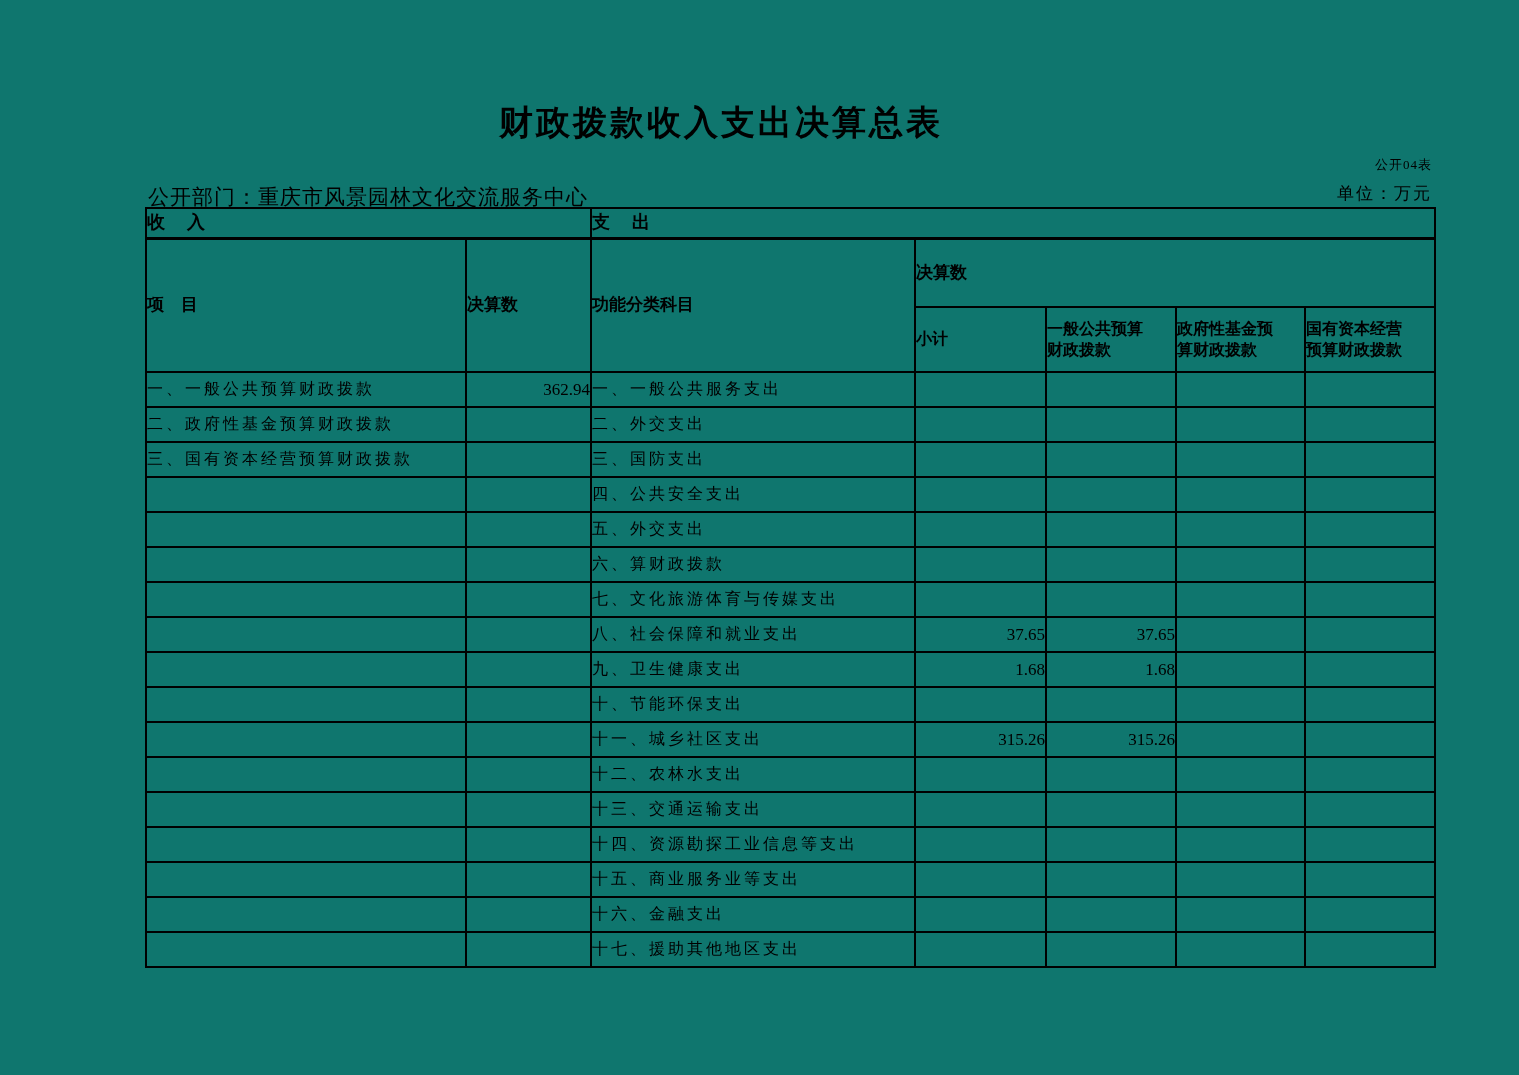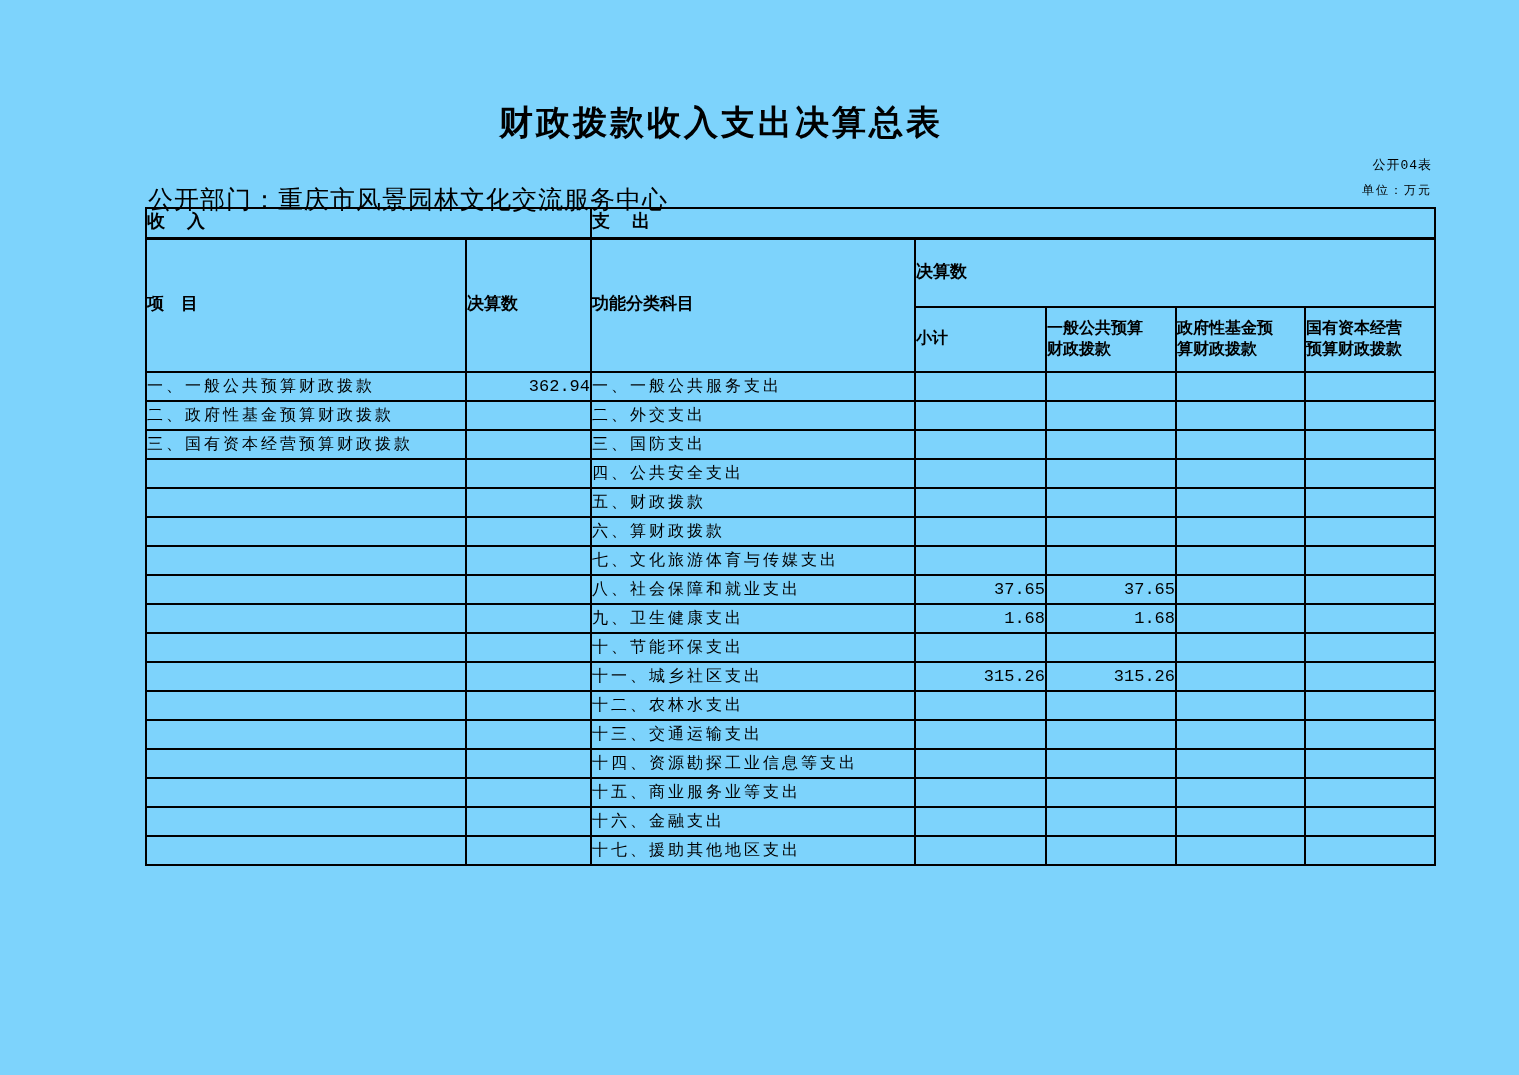--- a/index.html
+++ b/index.html
@@ -1,21 +1,21 @@
 <!DOCTYPE html>
 <html><head>
 <meta charset="utf-8">
 <style>
   html, body { margin: 0; padding: 0; background: #ffffff; }
   .page {
     position: relative;
     width: 1519px;
     height: 1075px;
-    background: #7dd3fc;
-    font-family: Liberation Mono, monospace;
+    background: #0f766e;
+    font-family: Liberation Serif, serif;
     color: #000000;
     overflow: hidden;
   }
   .title {
     position: absolute;
     top: 100px;
     left: 0;
     width: 1442px;
     text-align: center;
     font-size: 34px;
@@ -29,31 +29,31 @@
     left: 145px;
     width: 1287px;
     text-align: right;
     font-size: 13px;
     letter-spacing: 1px;
   }
   .department {
     position: absolute;
     top: 183px;
     left: 148px;
-    font-size: 25px;
+    font-size: 21px;
     letter-spacing: 1px;
     white-space: nowrap;
   }
   .unit {
     position: absolute;
     top: 182px;
     left: 145px;
     width: 1287px;
     text-align: right;
-    font-size: 12px;
+    font-size: 17px;
     letter-spacing: 2px;
   }
   table.budget {
     position: absolute;
     top: 207px;
     left: 145px;
     width: 1289px;
     border-collapse: collapse;
     table-layout: fixed;
   }
@@ -68,21 +68,21 @@
     text-align: left;
     font-size: 17px;
     line-height: 1.3;
   }
   tr.h1 { height: 30px; }
   tr.h1 th { border-bottom: 3px solid #000; font-size: 18px; letter-spacing: 2px; }
   tr.h2 { height: 69px; }
   tr.h3 { height: 65px; }
   tr.h3 th { font-size: 16px; }
   .pre { white-space: pre-line; }
-  tbody tr { height: 29px; }
+  tbody tr { height: 35px; }
   tbody td { font-size: 16px; }
   td.item {
     text-align: left;
     padding-left: 3px;
     letter-spacing: 3px;
   }
   td.num {
     text-align: right;
     padding-right: 4px;
     font-size: 17px;
@@ -170,21 +170,21 @@
         <td class="num"></td>
         <td class="item">四、公共安全支出</td>
         <td class="num"></td>
         <td class="num"></td>
         <td class="num"></td>
         <td class="num"></td>
       </tr>
       <tr>
         <td class="item"></td>
         <td class="num"></td>
-        <td class="item">五、财政拨款</td>
+        <td class="item">五、外交支出</td>
         <td class="num"></td>
         <td class="num"></td>
         <td class="num"></td>
         <td class="num"></td>
       </tr>
       <tr>
         <td class="item"></td>
         <td class="num"></td>
         <td class="item">六、算财政拨款</td>
         <td class="num"></td>

